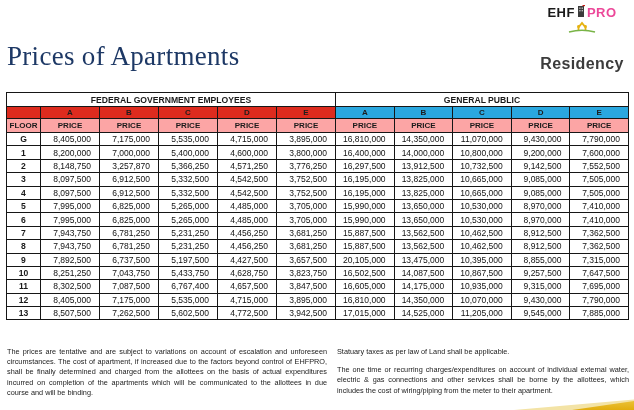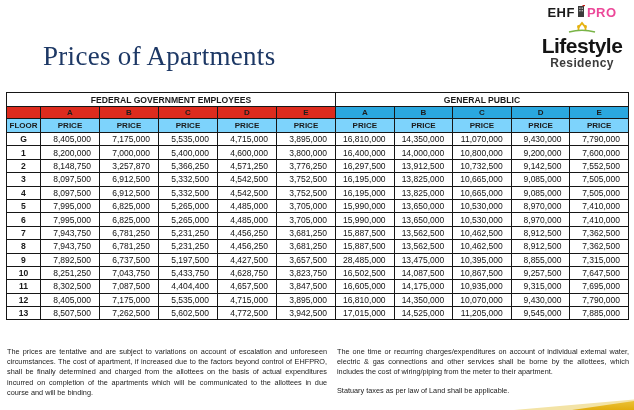--- a/index.html
+++ b/index.html
@@ -4,43 +4,43 @@
 <style>
   html,body{margin:0;padding:0;}
   .page{
     position:relative;width:634px;height:410px;background:#ffffff;
     font-family:"Liberation Sans",sans-serif;overflow:hidden;color:#1a1a1a;
   }
   
   .title{
     position:absolute;left:7px;top:41px;
     font-family:"Liberation Serif",serif;
-    font-size:27px;color:#1d3865;letter-spacing:.3px;white-space:nowrap;margin-left:36px;
+    font-size:27px;color:#1d3865;letter-spacing:.3px;white-space:nowrap;
   }
   .logo{position:absolute;top:5px;right:6px;width:92px;text-align:center;line-height:1;}
   .logo-line1{display:flex;align-items:flex-end;justify-content:center;gap:1px;font-weight:bold;font-size:13px;letter-spacing:.5px;}
   .logo-pro{color:#ec4899;}
   .logo-bldg{display:inline-block;margin:0 1px;}
   .logo-house{margin-top:1px;}
   .logo-lifestyle{font-size:21px;font-weight:bold;color:#141414;letter-spacing:-.5px;margin-top:-2px;}
-  .logo-residency{font-size:12px;font-weight:bold;color:#3c3c3c;margin-top:1px;letter-spacing:.4px;}
+  .logo-residency{font-size:16px;font-weight:bold;color:#3c3c3c;margin-top:19px;letter-spacing:.4px;}
   
   table.prices{
     position:absolute;left:6px;top:92px;width:622px;
     border-collapse:collapse;table-layout:fixed;
     font-size:8.5px;
   }
   table.prices td,table.prices th{
     border:1px solid #161616;padding:0 2px;overflow:hidden;white-space:nowrap;
   }
   tr.section-row th{height:13px;font-size:8.6px;font-weight:bold;text-align:center;background:#fff;}
   tr.band-row td{height:11px;font-size:8px;font-weight:bold;text-align:center;color:#1d1d1d;}
   td.band-red{background:#dd2b1e;}
   td.band-blue{background:#2aa7df;}
-  tr.label-row td{height:13px;font-size:8px;font-weight:bold;text-align:center;background:#7dd3fc;}
+  tr.label-row td{height:13px;font-size:8px;font-weight:bold;text-align:center;background:#fca5a5;}
   tbody.rows td{height:12.4px;}
   tbody.rows td.floor{text-align:center;font-weight:bold;font-size:8.6px;}
   tbody.rows td.price{text-align:right;padding-right:8px;font-size:8.5px;color:#111;}
   
   .notes-left{position:absolute;left:7px;top:347px;width:320px;font-size:7.3px;line-height:1.4;color:#222;}
   .notes-right{position:absolute;left:337px;top:347px;width:292px;font-size:7.3px;line-height:1.4;color:#222;}
   .notes-left p,.notes-right p{margin:0 0 8px 0;text-align:justify;}
   
   .wedge-light{
     position:absolute;right:0;bottom:0;width:120px;height:13px;
@@ -77,21 +77,20 @@
     <div class="logo-house">
       <svg width="34" height="14" viewBox="0 0 34 14">
         <path d="M13 8 L17 3 L21 8" fill="none" stroke="#e6b212" stroke-width="2"></path>
         <circle cx="13.5" cy="6.2" r="1.3" fill="#e6b212"></circle>
         <rect x="12.6" y="7" width="1.8" height="3.4" fill="#e6b212"></rect>
         <circle cx="20.5" cy="6.2" r="1.3" fill="#e6b212"></circle>
         <rect x="19.6" y="7" width="1.8" height="3.4" fill="#e6b212"></rect>
         <path d="M4 12 Q17 8.5 30 12" fill="none" stroke="#79b447" stroke-width="1.6"></path>
       </svg>
     </div>
-    <div class="logo-lifestyle">Lifestyle</div>
     <div class="logo-residency">Residency</div>
   </div>
 
   <table class="prices">
     <colgroup>
       <col style="width:34px">
       <col span="5" style="width:59px">
       <col span="5" style="width:58.6px">
     </colgroup>
     <thead>
@@ -244,21 +243,21 @@
           <td class="price">8,912,500</td>
           <td class="price">7,362,500</td>
         </tr>
         <tr>
           <td class="floor">9</td>
           <td class="price">7,892,500</td>
           <td class="price">6,737,500</td>
           <td class="price">5,197,500</td>
           <td class="price">4,427,500</td>
           <td class="price">3,657,500</td>
-          <td class="price">28,485,000</td>
+          <td class="price">20,105,000</td>
           <td class="price">13,475,000</td>
           <td class="price">10,395,000</td>
           <td class="price">8,855,000</td>
           <td class="price">7,315,000</td>
         </tr>
         <tr>
           <td class="floor">10</td>
           <td class="price">8,251,250</td>
           <td class="price">7,043,750</td>
           <td class="price">5,433,750</td>
@@ -267,21 +266,21 @@
           <td class="price">16,502,500</td>
           <td class="price">14,087,500</td>
           <td class="price">10,867,500</td>
           <td class="price">9,257,500</td>
           <td class="price">7,647,500</td>
         </tr>
         <tr>
           <td class="floor">11</td>
           <td class="price">8,302,500</td>
           <td class="price">7,087,500</td>
-          <td class="price">4,404,400</td>
+          <td class="price">6,767,400</td>
           <td class="price">4,657,500</td>
           <td class="price">3,847,500</td>
           <td class="price">16,605,000</td>
           <td class="price">14,175,000</td>
           <td class="price">10,935,000</td>
           <td class="price">9,315,000</td>
           <td class="price">7,695,000</td>
         </tr>
         <tr>
           <td class="floor">12</td>
@@ -309,20 +308,20 @@
           <td class="price">9,545,000</td>
           <td class="price">7,885,000</td>
         </tr>
       </tbody>
   </table>
 
   <div class="notes-left">
     <p>The prices are tentative and are subject to variations on account of escalation and unforeseen circumstances. The cost of apartment, if increased due to the factors beyond control of EHFPRO, shall be finally determined and charged from the allottees on the basis of actual expenditures incurred on completion of the apartments which will be communicated to the allottees in due course and will be binding.</p>
   </div>
   <div class="notes-right">
+    <p>Statuary taxes as per law of Land shall be applicable.</p>
     <p>The one time or recurring charges/expenditures on account of individual external water, electric &amp; gas connections and other services shall be borne by the allottees, which includes the cost of wiring/piping from the meter to their apartment.</p>
-    <p>Statuary taxes as per law of Land shall be applicable.</p>
   </div>
 
   <div class="wedge-light"></div>
   <div class="wedge"></div>
 
 </div>
 
 </body></html>

